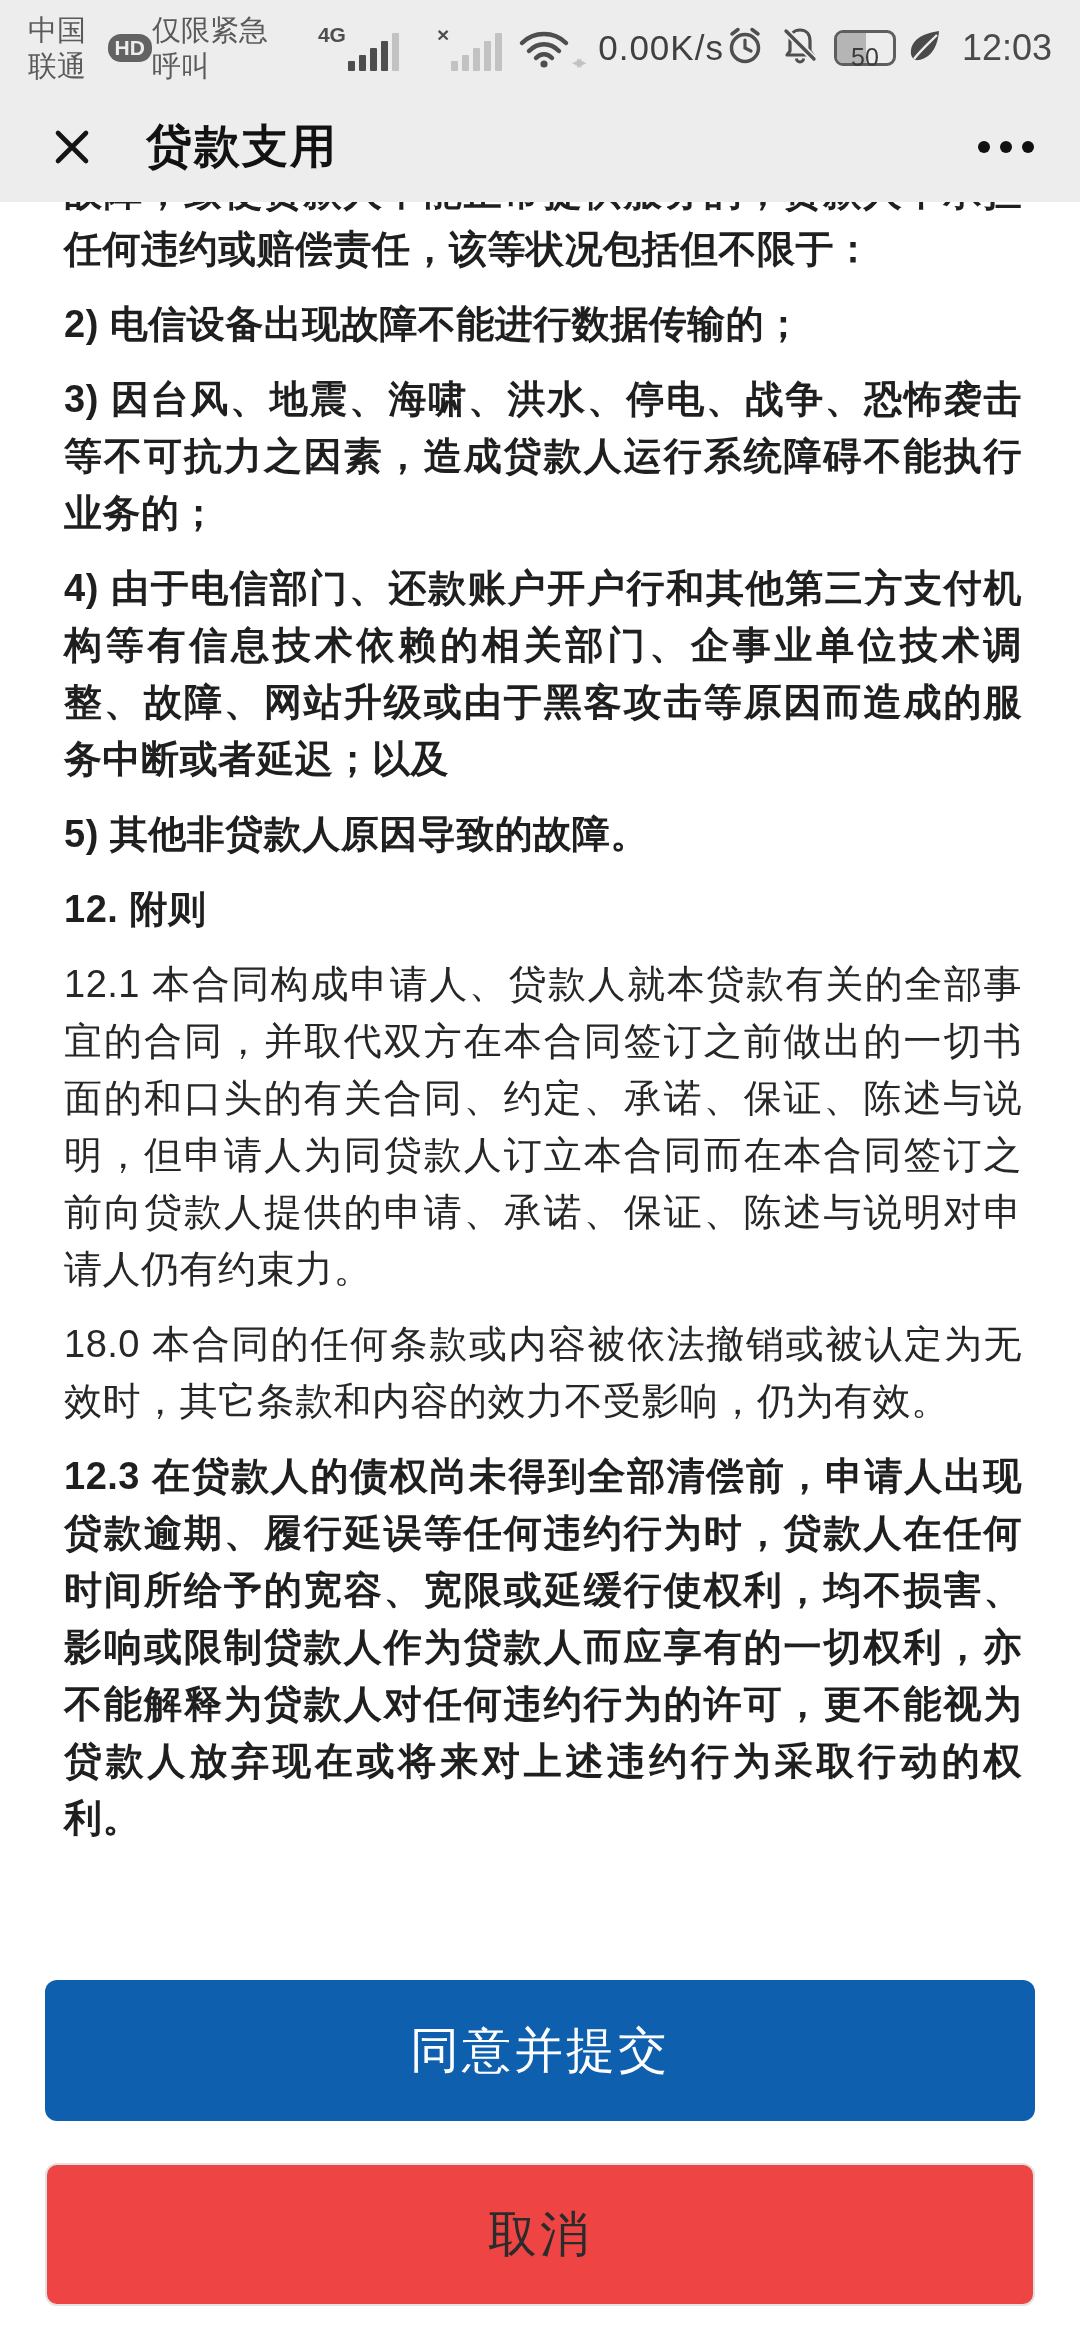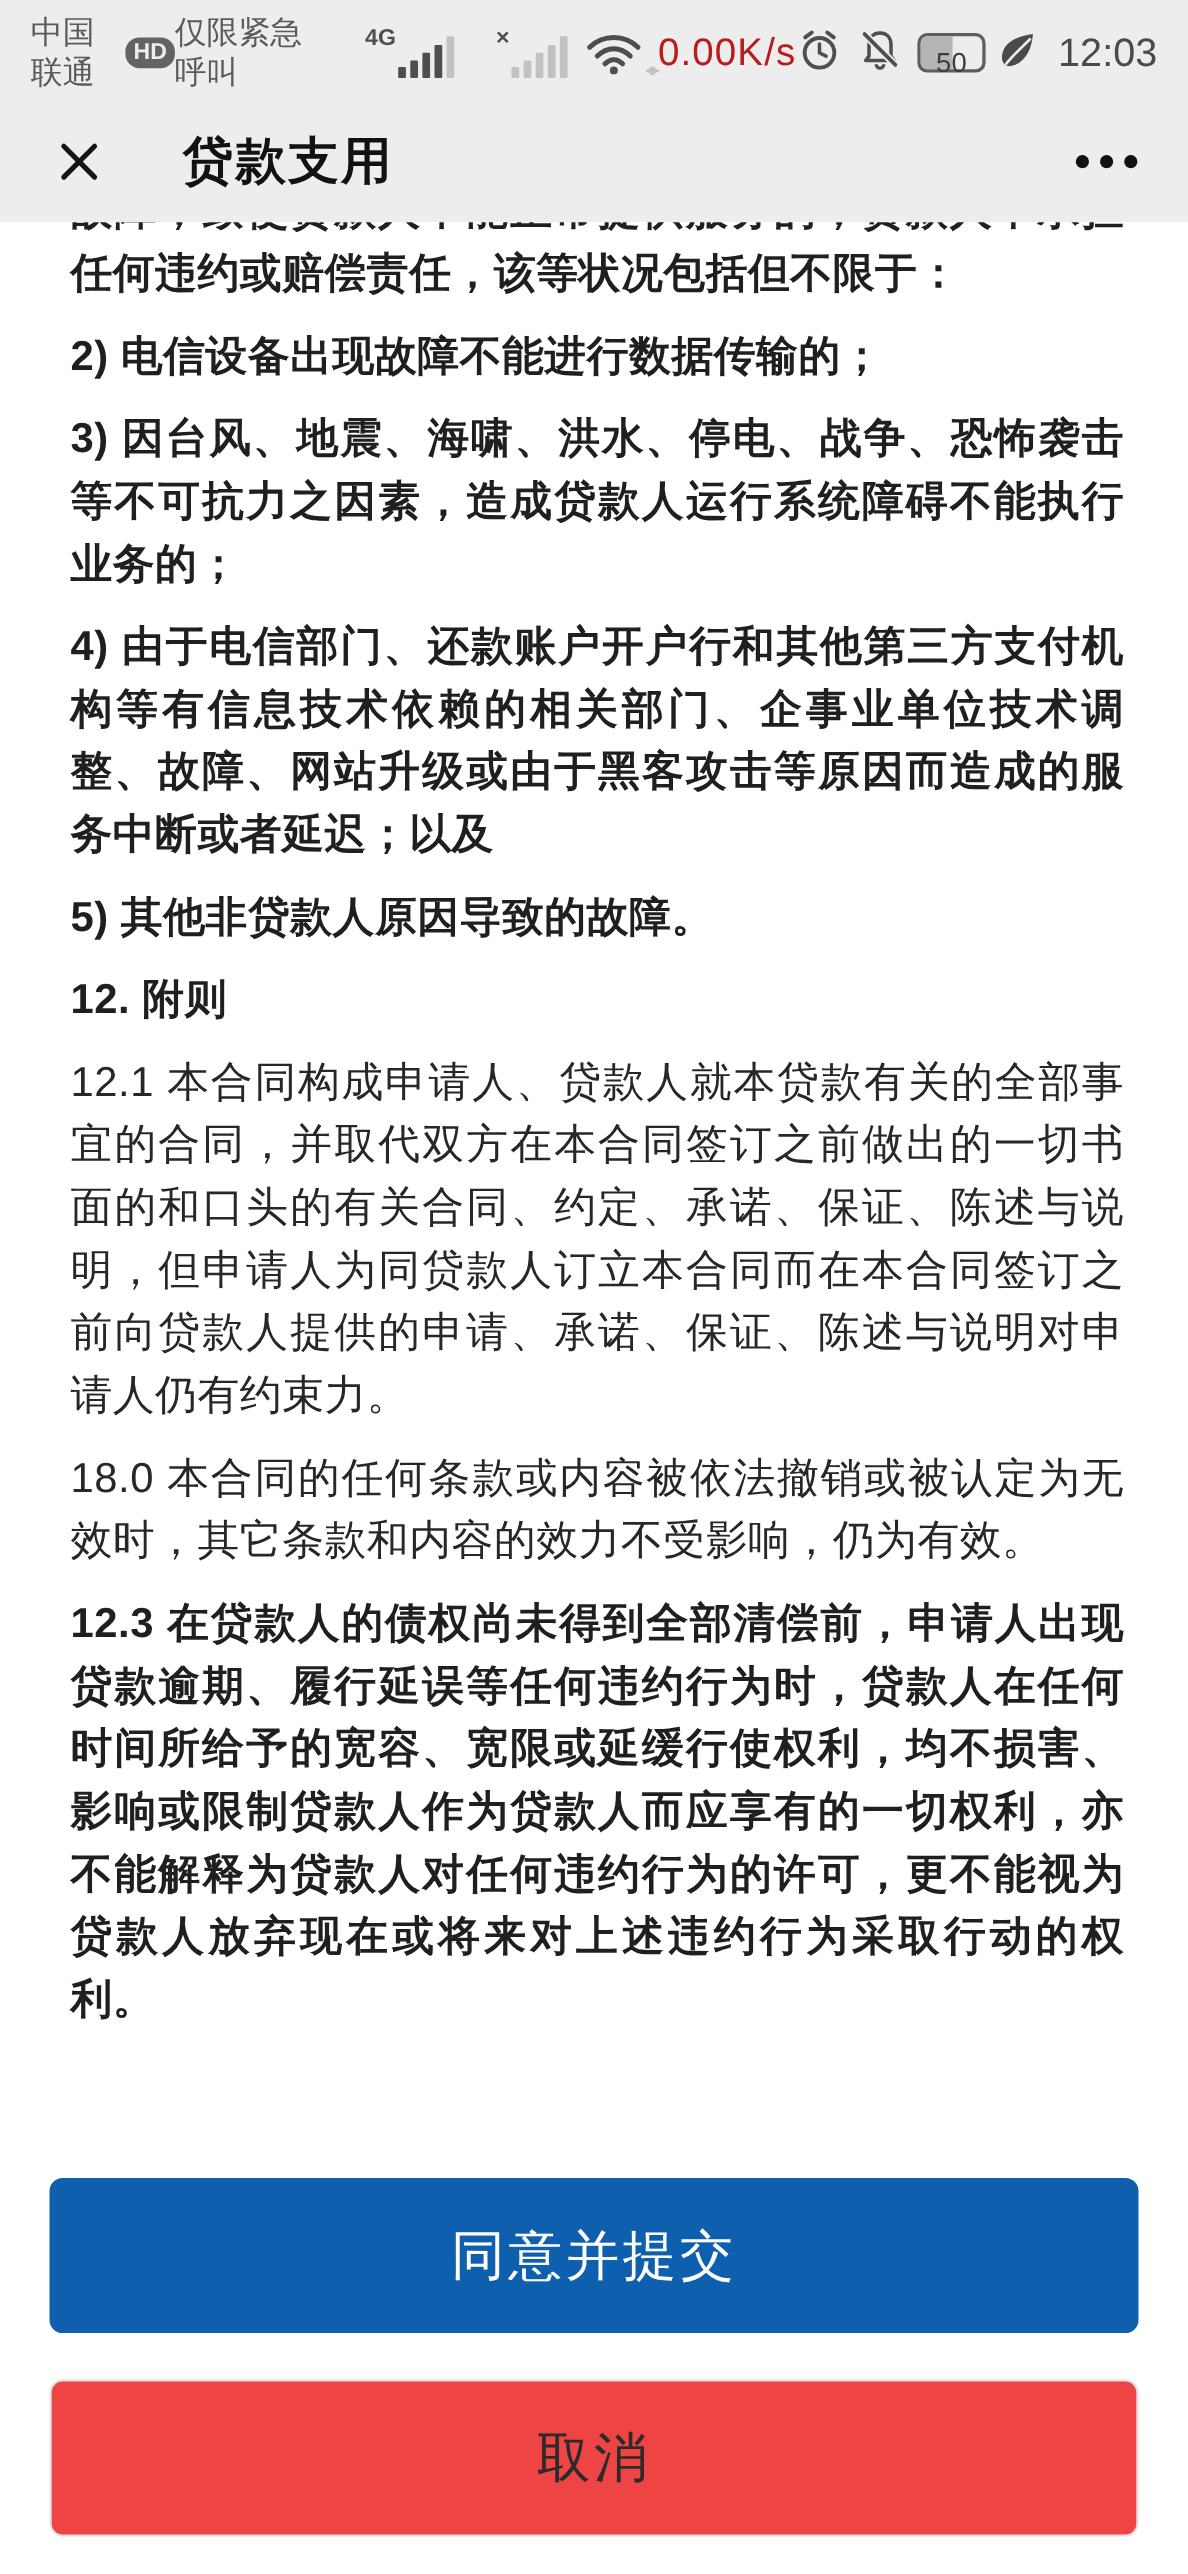--- a/index.html
+++ b/index.html
@@ -21,34 +21,34 @@
     border-radius:13px;padding:2px 7px;line-height:24px;
   }
   .sig{display:flex;align-items:flex-start;margin-left:18px;}
   .sig .netlabel{font-size:21px;font-weight:bold;color:#4e4e4e;margin-right:2px;line-height:20px;margin-left:20px;}
   .bars{display:flex;align-items:flex-end;gap:4px;height:40px;margin-top:6px;}
   .bars i{display:block;width:7px;background:#4e4e4e;border-radius:1px;}
   .bars i.lt{background:#c2c2c2;}
   .b1{height:10px}.b2{height:16px}.b3{height:23px}.b4{height:30px}.b5{height:38px}
   .wifi{margin-left:16px;position:relative;top:2px;}
   .wifi .updown{position:absolute;right:-12px;bottom:0px;color:#c2c2c2;font-size:18px;letter-spacing:-4px;}
-  .speed{font-size:35px;color:#b91c1c;margin-left:14px;letter-spacing:1px;}
+  .speed{font-size:35px;color:#404040;margin-left:28px;letter-spacing:1px;}
   .sb-right{margin-left:auto;display:flex;align-items:center;gap:13px;}
   .battery{
     position:relative;width:62px;height:36px;border:3px solid #5e5e5e;border-radius:9px;
     box-sizing:border-box;display:flex;align-items:center;justify-content:center;background:#ededed;
   }
   .battery .fill{position:absolute;left:0;top:0;bottom:0;width:52%;background:#b5b5b5;border-radius:6px 0 0 6px;}
   .battery .pct{position:relative;font-size:25px;color:#3d3d3d;z-index:1;margin-top:18px;}
   .battery-nub{width:6px;height:16px;background:#5e5e5e;border-radius:0 3px 3px 0;margin-left:-10px;}
   .time{font-size:36px;color:#4a4a4a;margin-left:4px;}
   
   .navbar{
     position:absolute;top:92px;left:0;right:0;height:110px;background:#ededed;
-    display:flex;align-items:center;padding:0 40px;box-sizing:border-box;gap:20px;
+    display:flex;align-items:center;padding:0 40px;box-sizing:border-box;
   }
   .nav-title{font-size:46px;font-weight:700;color:#121212;margin-left:42px;letter-spacing:2px;}
   .menu-dots{margin-left:auto;display:flex;gap:10px;align-items:center;padding:14px 6px;}
   .menu-dots s{display:block;width:12px;height:12px;border-radius:50%;background:#111;}
   
   .content{
     position:absolute;top:202px;left:0;right:0;bottom:0;background:#ffffff;
     padding:0 58px 0 64px;box-sizing:border-box;overflow:hidden;
   }
   .content p{

